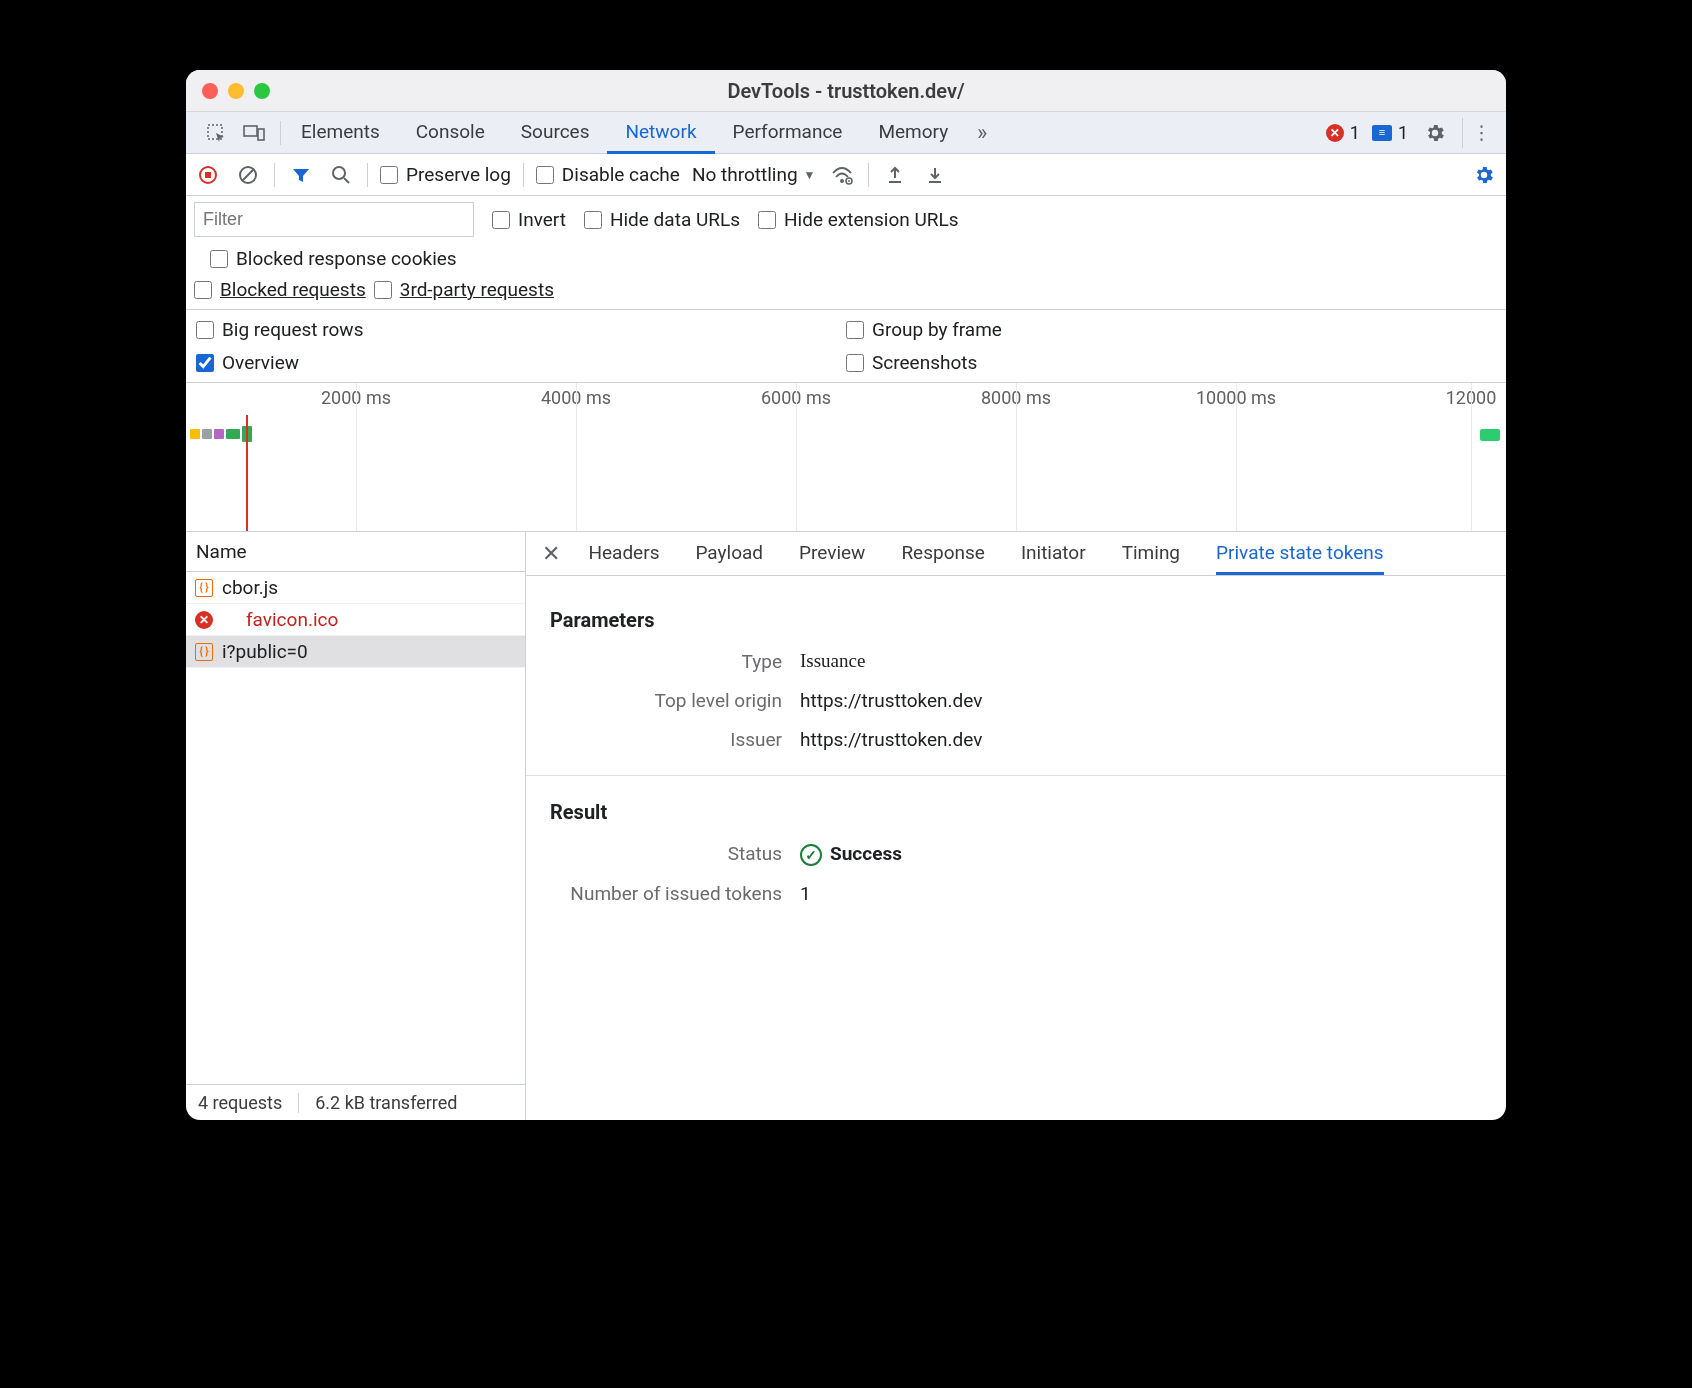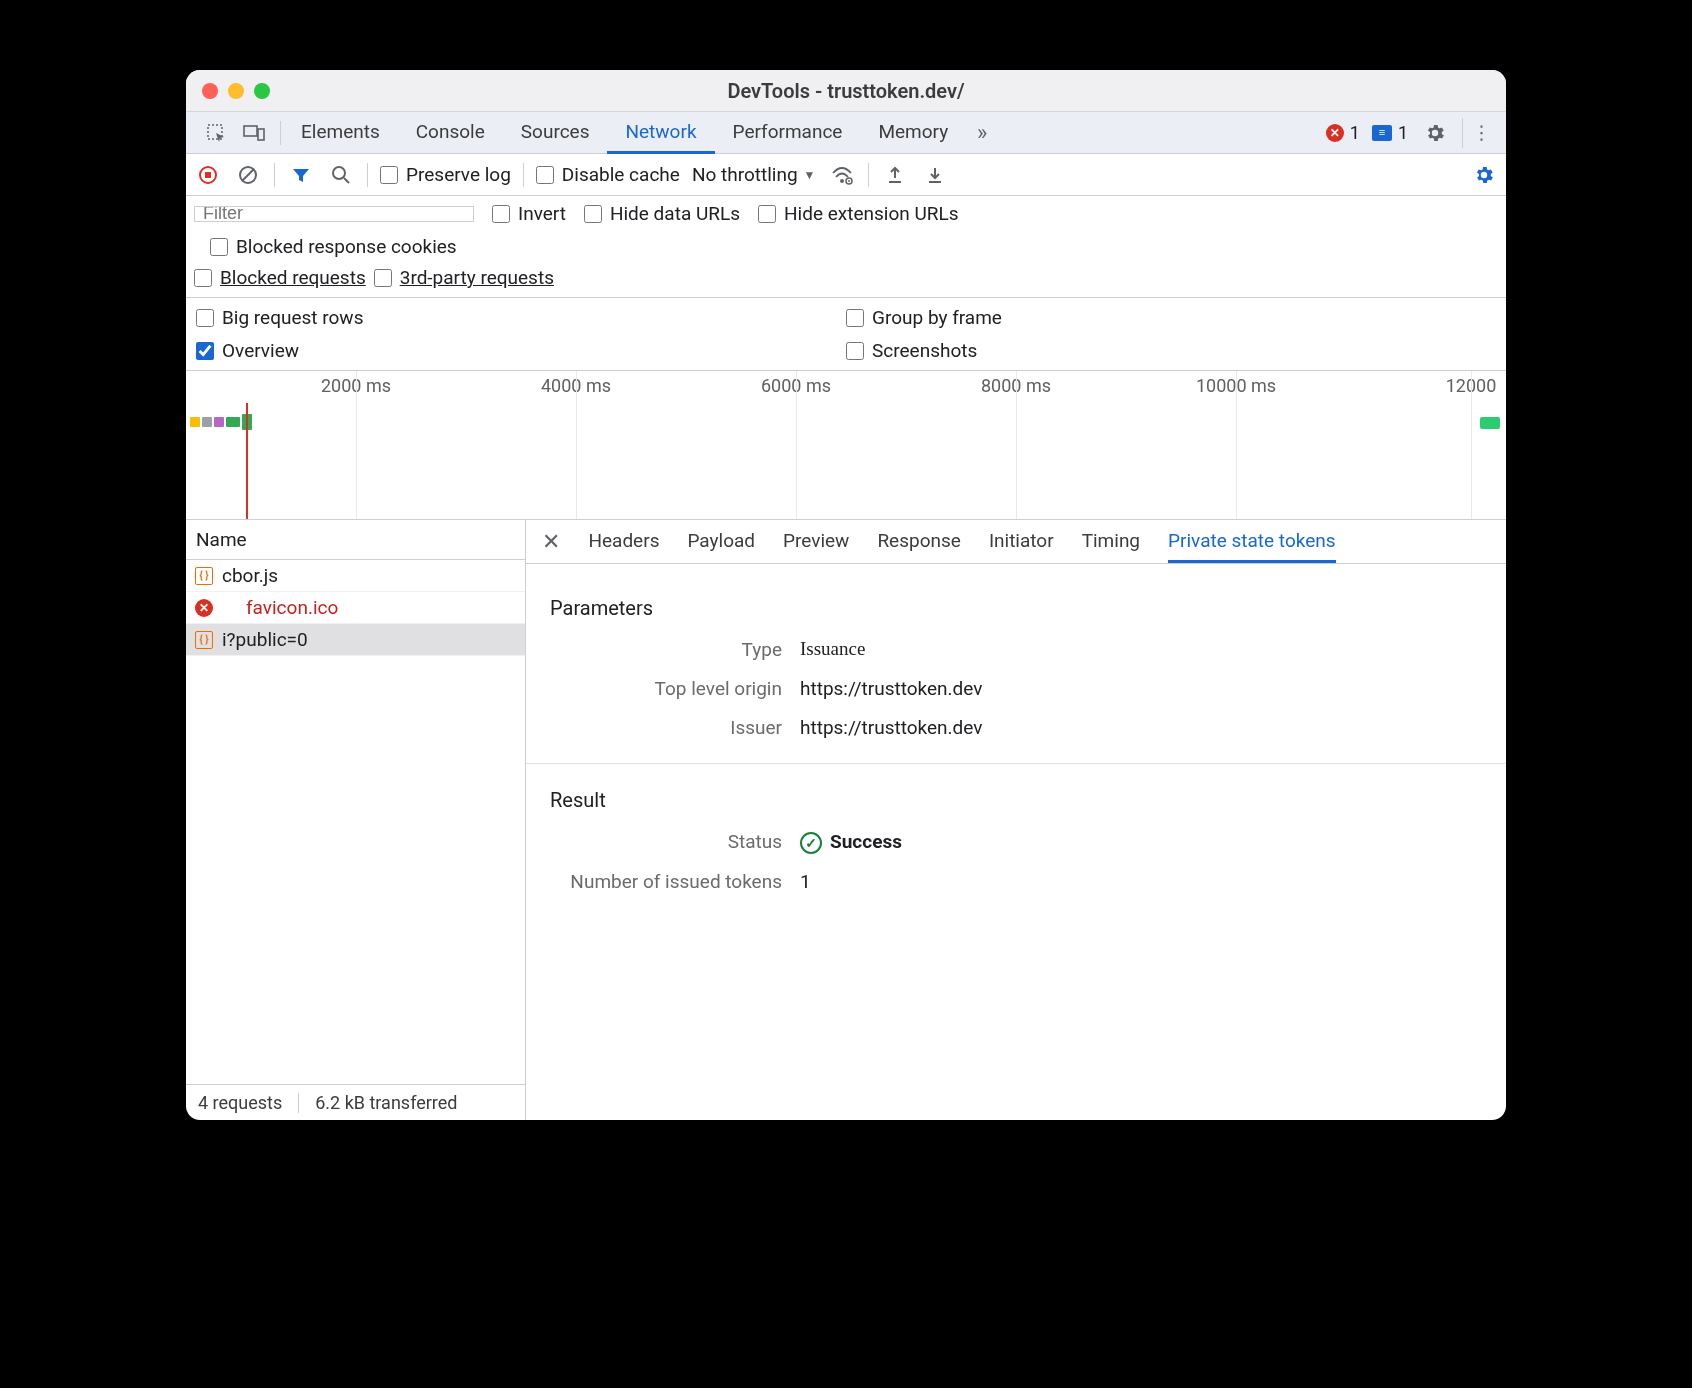--- a/index.html
+++ b/index.html
@@ -77,21 +77,21 @@
   .toolbar .right { margin-left:auto;display:flex;align-items:center;gap:10px;}
 
   .filterbar {
     padding: 6px 8px;
     display:flex;
     align-items:center;
     gap:18px;
     flex-wrap:wrap;
   }
   .filter-input {
-    width:280px;height:16px;border:1px solid #cacfd8;border-radius:0;padding:0 8px;font-size:18px;color:#5f6368;background:#fff;outline:none;
+    width:280px;height:35px;border:1px solid #cacfd8;border-radius:0;padding:0 8px;font-size:18px;color:#5f6368;background:#fff;outline:none;
   }
   .chip-row { display:flex;gap:8px;padding:4px 8px 8px;flex-wrap:wrap;align-items:center;}
   .chip {
     padding:4px 12px;border:1px solid #cacfd8;border-radius:10px;font-size:18px;cursor:pointer;background:#fff;
   }
   .chip.active { background:#d9e7fd;border-color:#93b8f5; }
 
   .opt-bar {
     border-top:1px solid #cacfd8;
     display:grid;
@@ -124,21 +124,21 @@
   .doc-ic::after{content:"";position:absolute;left:2px;right:2px;height:2px;background:#1967d2;top:8px;}
   .js-ic{border:1px solid #ef6c00;color:#ef6c00;font-size:10px;display:flex;align-items:center;justify-content:center;font-weight:bold;border-radius:2px;}
   .err-ic{width:18px;height:18px;border-radius:50%;background:#d93025;color:#fff;font-size:12px;font-weight:bold;}
 
   .right-pane { flex:1;display:flex;flex-direction:column;}
   .detail-tabs { display:flex;align-items:center;gap:22px;padding:0 10px;height:44px;border-bottom:1px solid #cacfd8;}
   .detail-tabs .close { cursor:pointer;color:#5f6368;font-size:22px;padding:0 6px;}
   .dt { cursor:pointer;font-size:19px;color:#3c3c3e;padding:8px 0;}
   .dt.active { color:#1967d2;border-bottom:3px solid #1967d2;}
   .detail-body { flex:1;overflow:auto;padding:20px 24px 8px;}
-  .section-title { font-weight:400;font-size:20px;margin:12px 0 18px;}
+  .section-title { font-weight:700;font-size:20px;margin:12px 0 18px;}
   .kv { display:flex;margin:16px 0;}
   .kv .k { width:250px;text-align:right;color:#6b6b6f;padding-right:18px;font-size:19px;}
   .kv .v { font-size:19px;}
   .kv .v.mono { font-family: Liberation Serif, serif; }
   .hr { border:none;border-top:1px solid #e0e0e2;margin:24px -24px;}
   .success-ic { width:22px;height:22px;border:2px solid #188038;border-radius:50%;display:inline-flex;align-items:center;justify-content:center;margin-right:8px;vertical-align:middle;}
   .success-ic::after{content:"✓";color:#188038;font-weight:bold;font-size:14px;}
 
   .status {
     height:36px;border-top:1px solid #cacfd8;display:flex;align-items:center;padding:0 12px;gap:16px;font-size:18px;color:#3c3c3e;
@@ -375,21 +375,21 @@
       <div class="status">
         <span>4 requests</span>
         <span class="vd"></span>
         <span>6.2 kB transferred</span>
       </div>
     </div>
 
     <div class="right-pane">
       <div class="detail-tabs">
         <span class="close">✕</span>
-        <div id="dtabs" style="display:flex;gap:28px;flex:1;">
+        <div id="dtabs" style="display:flex;gap:36px;flex:1;">
             <div class="dt">Headers</div>
             <div class="dt">Payload</div>
             <div class="dt">Preview</div>
             <div class="dt">Response</div>
             <div class="dt">Initiator</div>
             <div class="dt">Timing</div>
             <div class="dt active">Private state tokens</div>
           </div>
       </div>
       <div class="detail-body">

